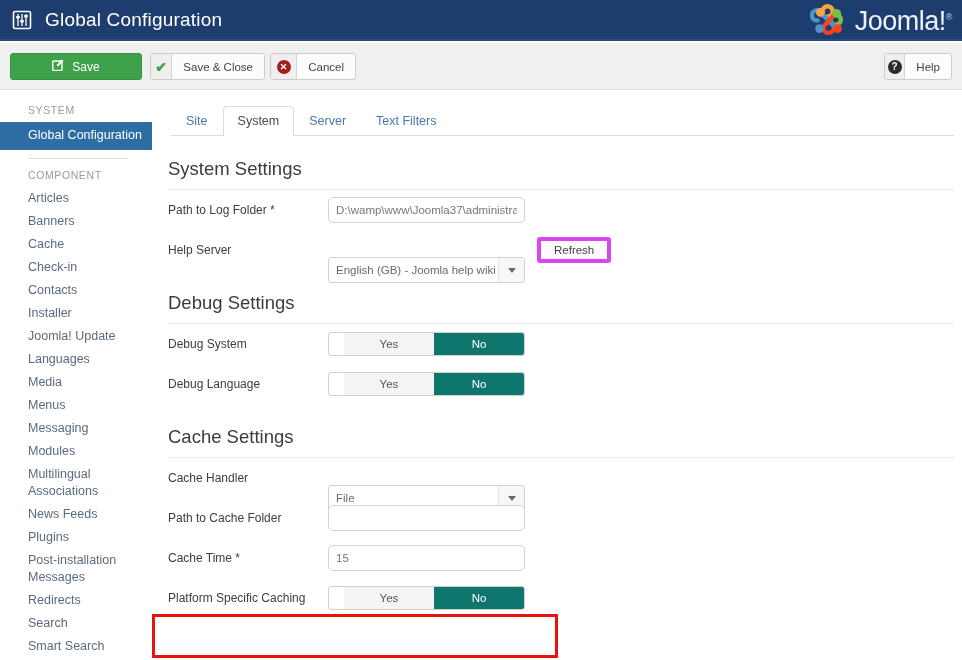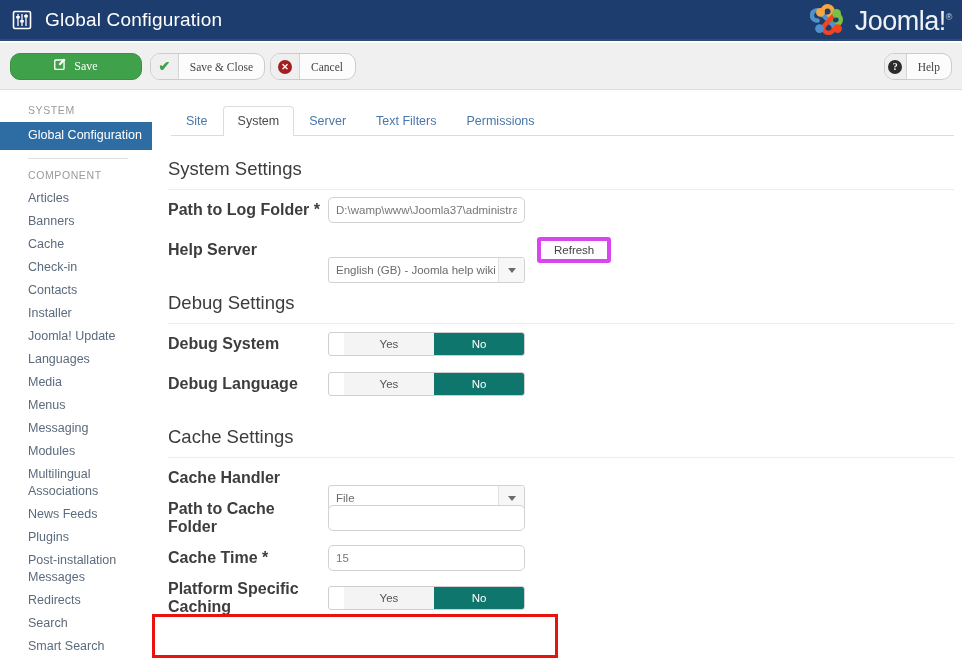--- a/index.html
+++ b/index.html
@@ -44,28 +44,27 @@
     position: absolute; left: 0; top: 43px;
     width: 962px; height: 47px;
     background: #f0f0f0;
     border-bottom: 1px solid #dedede;
   }
   .btn {
     position: absolute;
     height: 27px;
     display: flex; align-items: center;
     border: 1px solid #ccc;
-    border-radius: 10px;
+    border-radius: 3px;
     background: #fcfcfc;
     font-size: 11.5px;
     color: #444;
     cursor: pointer;
     overflow: hidden;
     white-space: nowrap;
-    font-family: Liberation Serif, serif;
   }
   .btn-save {
     left: 10px; top: 53px;
     width: 132px; height: 27px;
     background: #3fa14a;
     border: 1px solid #389243;
     color: #fff;
     justify-content: center;
     gap: 7px;
     font-size: 12px;
@@ -169,24 +168,23 @@
     height: 1px; background: #ececec;
     width: 786px;
   }
 
   .field-row {
     display: flex; align-items: center;
     height: 40px;
   }
   .field-label {
     width: 160px;
-    font-size: 16px;
+    font-size: 12px;
     color: #3d3d3d;
     flex: none;
-    font-weight: bold;
   }
 
   .text-input {
     height: 26px;
     width: 197px;
     border: 1px solid #d2d2d2;
     border-radius: 5px;
     background: #fff;
     font-family: "Liberation Sans", sans-serif;
     font-size: 11.5px;
@@ -374,21 +372,20 @@
   <div class="side-item"></div>
 </div>
 
 <div class="content">
 
   <div class="tabs">
     <div class="tab"><span>Site</span></div>
     <div class="tab active"><span>System</span></div>
     <div class="tab"><span>Server</span></div>
     <div class="tab"><span>Text Filters</span></div>
-    <div class="tab"><span>Permissions</span></div>
   </div>
 
   <div class="section-title">System Settings</div>
   <div class="section-rule"></div>
 
   <div class="field-row">
     <div class="field-label">Path to Log Folder *</div>
     <input class="text-input" type="text" value="D:\wamp\www\Joomla37\administra" style="">
   </div>
 

